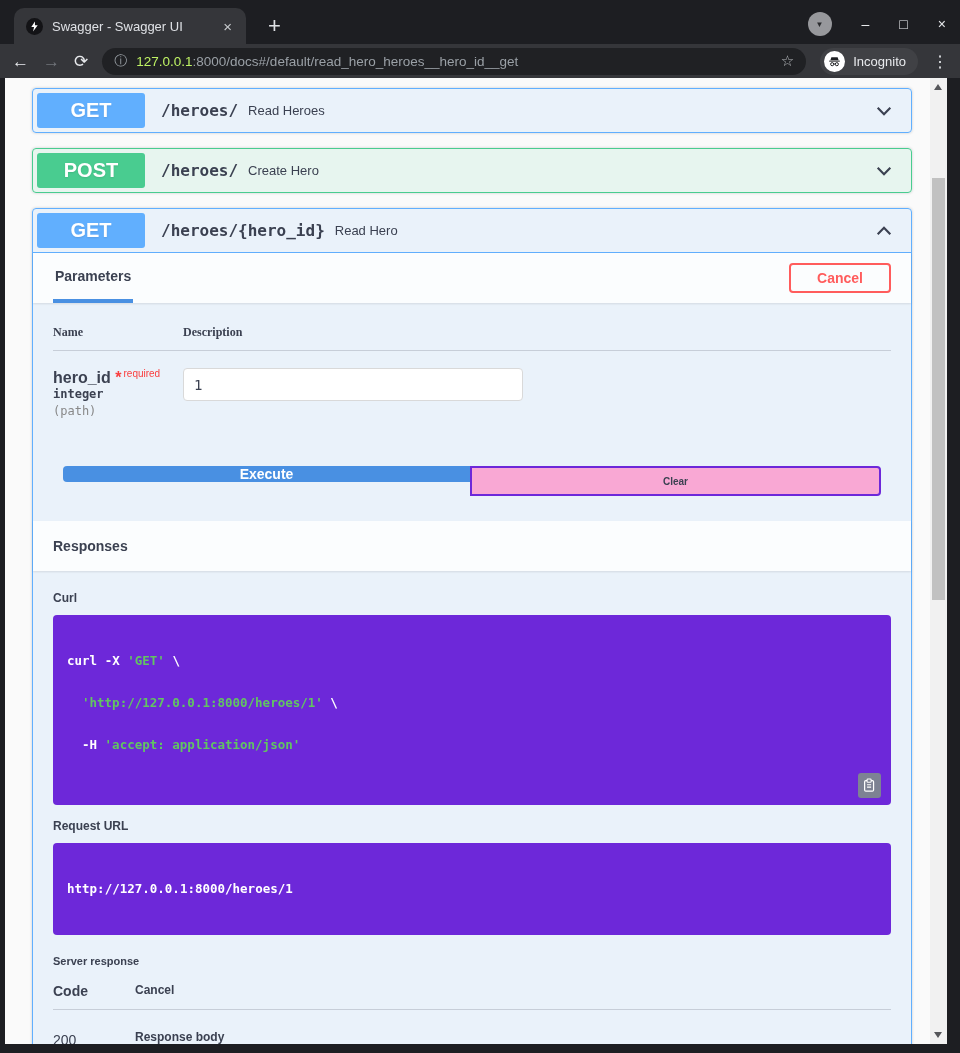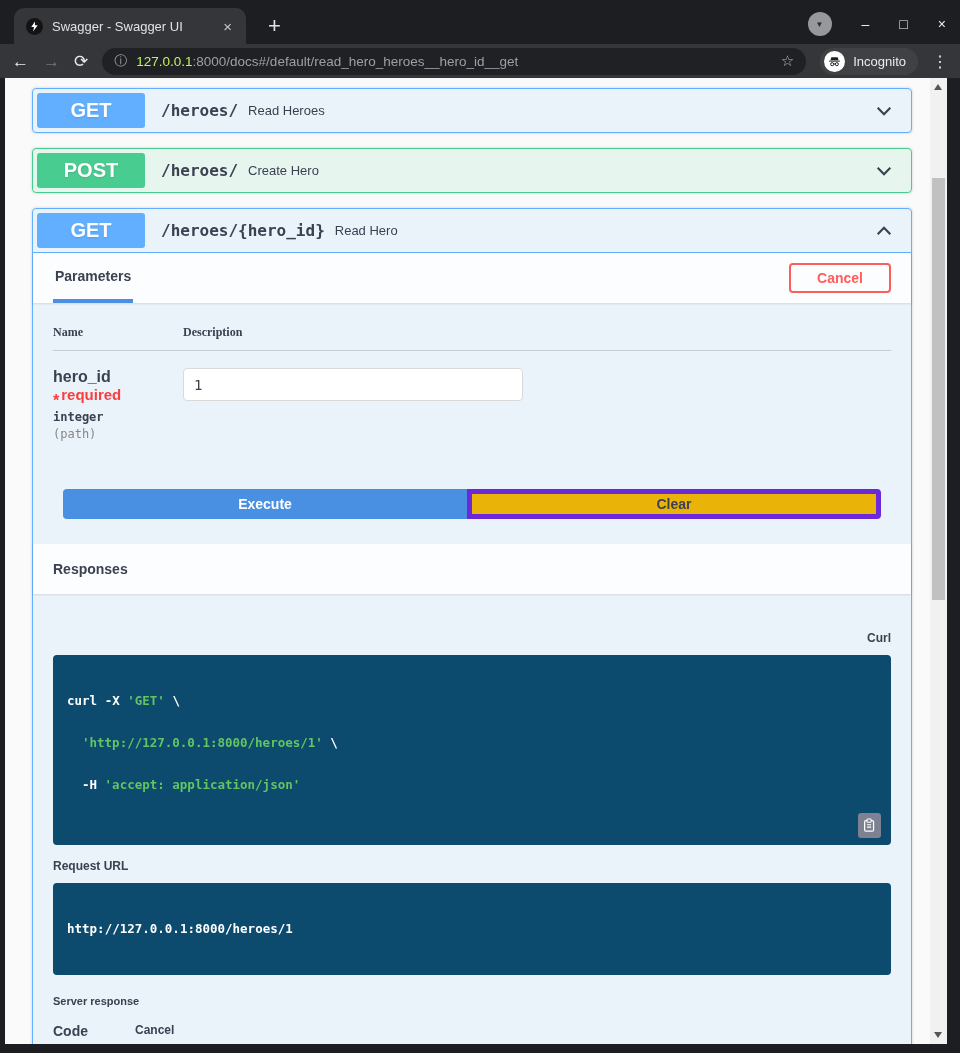--- a/index.html
+++ b/index.html
@@ -61,36 +61,36 @@
   .cancel-btn { align-self:center; border:2px solid #ff5c5c; color:#ff5c5c; background:transparent; font-weight:bold;
                 font-size:14px; padding:5px 26px; border-radius:4px; font-family:inherit; }
 
   .table-area { padding:22px 20px 48px; }
   .thead { display:flex; font-size:12px; font-weight:bold; padding-bottom:10px; border-bottom:1px solid rgba(59,65,81,.2);font-family:Liberation Serif, serif; }
   .col-name { width:130px; flex:none; }
   .col-desc { flex:1; }
   .prow { display:flex; padding-top:17px; }
   .p-name { font-size:16px; font-weight:bold; }
   .req-star { color:#f93e3e; }
-  .req-lbl { color:#f93e3e; font-size:15px; vertical-align:super; padding-left:2px; font-weight:bold; }
+  .req-lbl { color:#f93e3e; font-size:10px; vertical-align:super; padding-left:2px; font-weight:normal; }
   .p-type { font-family:"DejaVu Sans Mono", monospace; font-weight:bold; font-size:12px; }
   .p-in { font-family:"DejaVu Sans Mono", monospace; font-size:12px; color:#888; margin-top:3px; }
   .p-input { width:340px; height:33px; border:1px solid #d9d9d9; border-radius:4px; padding:0 10px;
              font-family:"DejaVu Sans Mono", monospace; font-size:14px; color:#3b4151; background:#fff; }
 
   .exec-row { display:flex; padding:0 30px 25px; }
-  .btn-exec { flex:1; background:#4990e2; color:#fff; border:none; border-radius:4px 0 0 4px; height:30px;
+  .btn-exec { flex:1; background:#4990e2; color:#fff; border:none; border-radius:4px 0 0 4px; height:16px;
               font-weight:bold; font-size:14px; font-family:inherit; }
-  .btn-clear { flex:1; background:#eab308; color:#3b4151; border:5px solid #6d28d9; border-radius:0 4px 4px 0; height:30px;
-               font-weight:bold; font-size:14px; font-family:inherit; }
+  .btn-clear { flex:1; background:#f9a8d4; color:#3b4151; border:2px solid #6d28d9; border-radius:0 4px 4px 0; height:30px;
+               font-weight:bold; font-size:10px; font-family:inherit; }
 
   .responses-area { padding:20px; }
   .blk-label { font-size:12px; font-weight:bold; margin:14px 0 10px; }
-  .blk-label.first { margin-top:17px;text-align:right; }
-  .codeblock { background:#0c4a6e; border-radius:4px; color:#fff; font-family:"DejaVu Sans Mono", monospace;
+  .blk-label.first { margin-top:0; }
+  .codeblock { background:#6d28d9; border-radius:4px; color:#fff; font-family:"DejaVu Sans Mono", monospace;
                font-size:12.5px; font-weight:bold; line-height:14px; padding:11px 14px; position:relative; white-space:pre; }
   .tok-str { color:#62c462; }
   .copy-btn { position:absolute; right:10px; bottom:7px; width:23px; height:25px; background:#7d8293; border-radius:3px;
               display:flex; align-items:center; justify-content:center; border:none; }
   .codeline.ind { padding-left:15px; }
 
   .srv-label { font-size:11px; font-weight:bold; margin:20px 0 6px; }
   .code-head { display:flex; padding:10px 0 10px; border-bottom:1px solid rgba(59,65,81,.2); align-items:flex-start; }
   .code-col { width:82px; flex:none; }
   .code-h { font-size:14px; font-weight:bold; }

